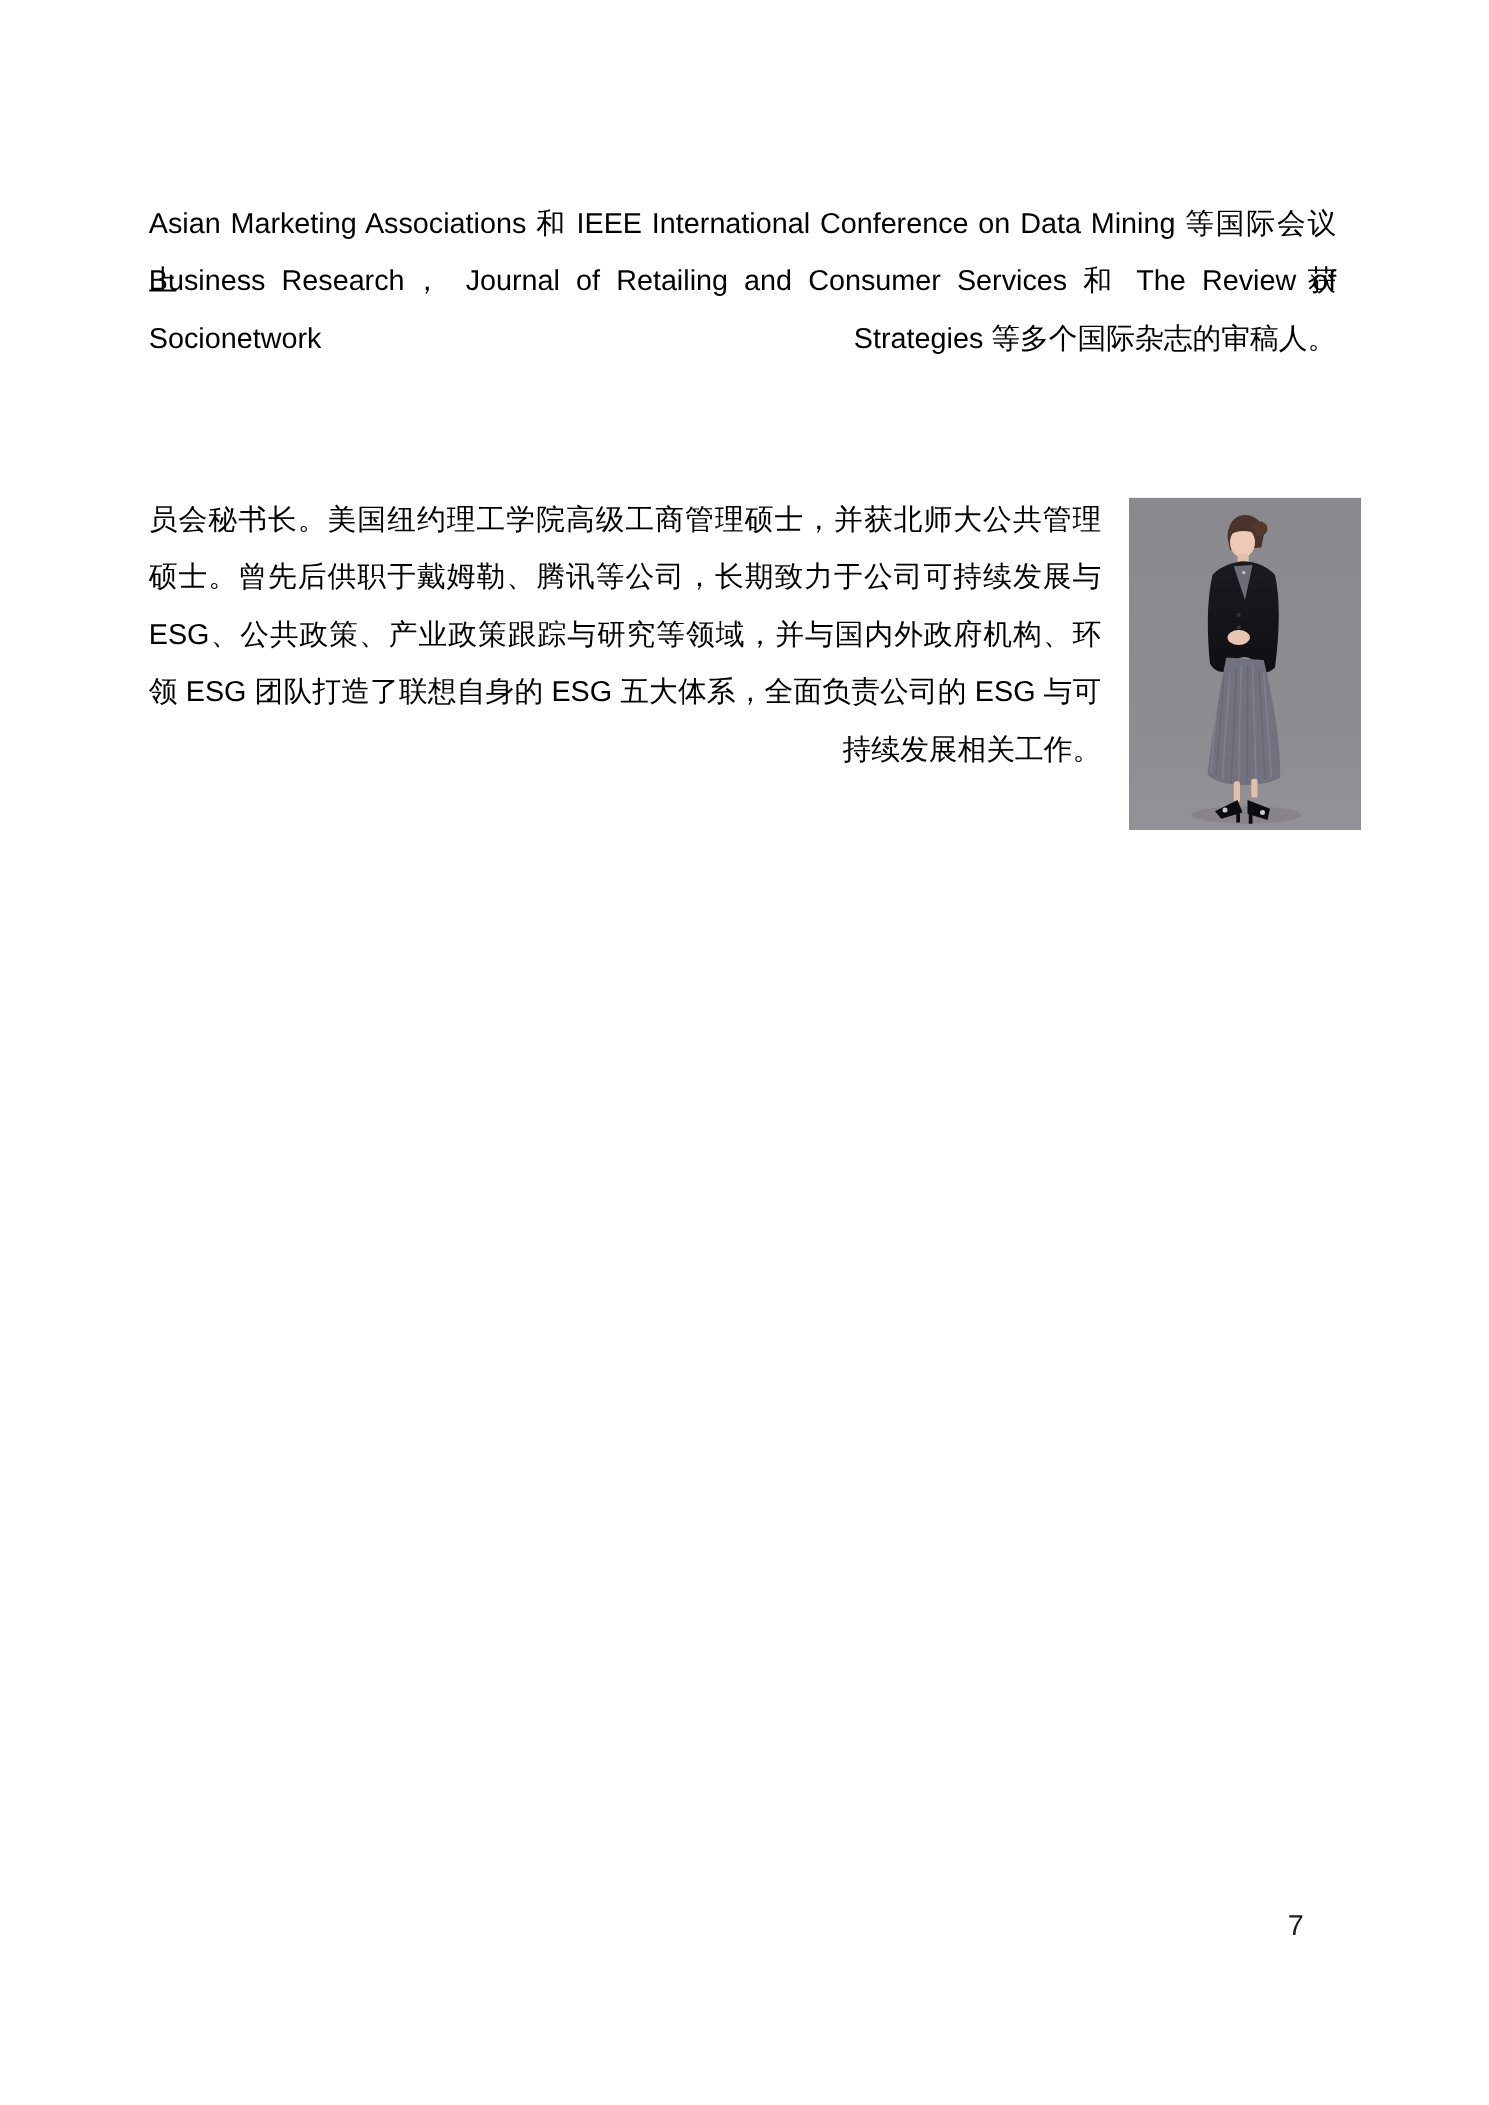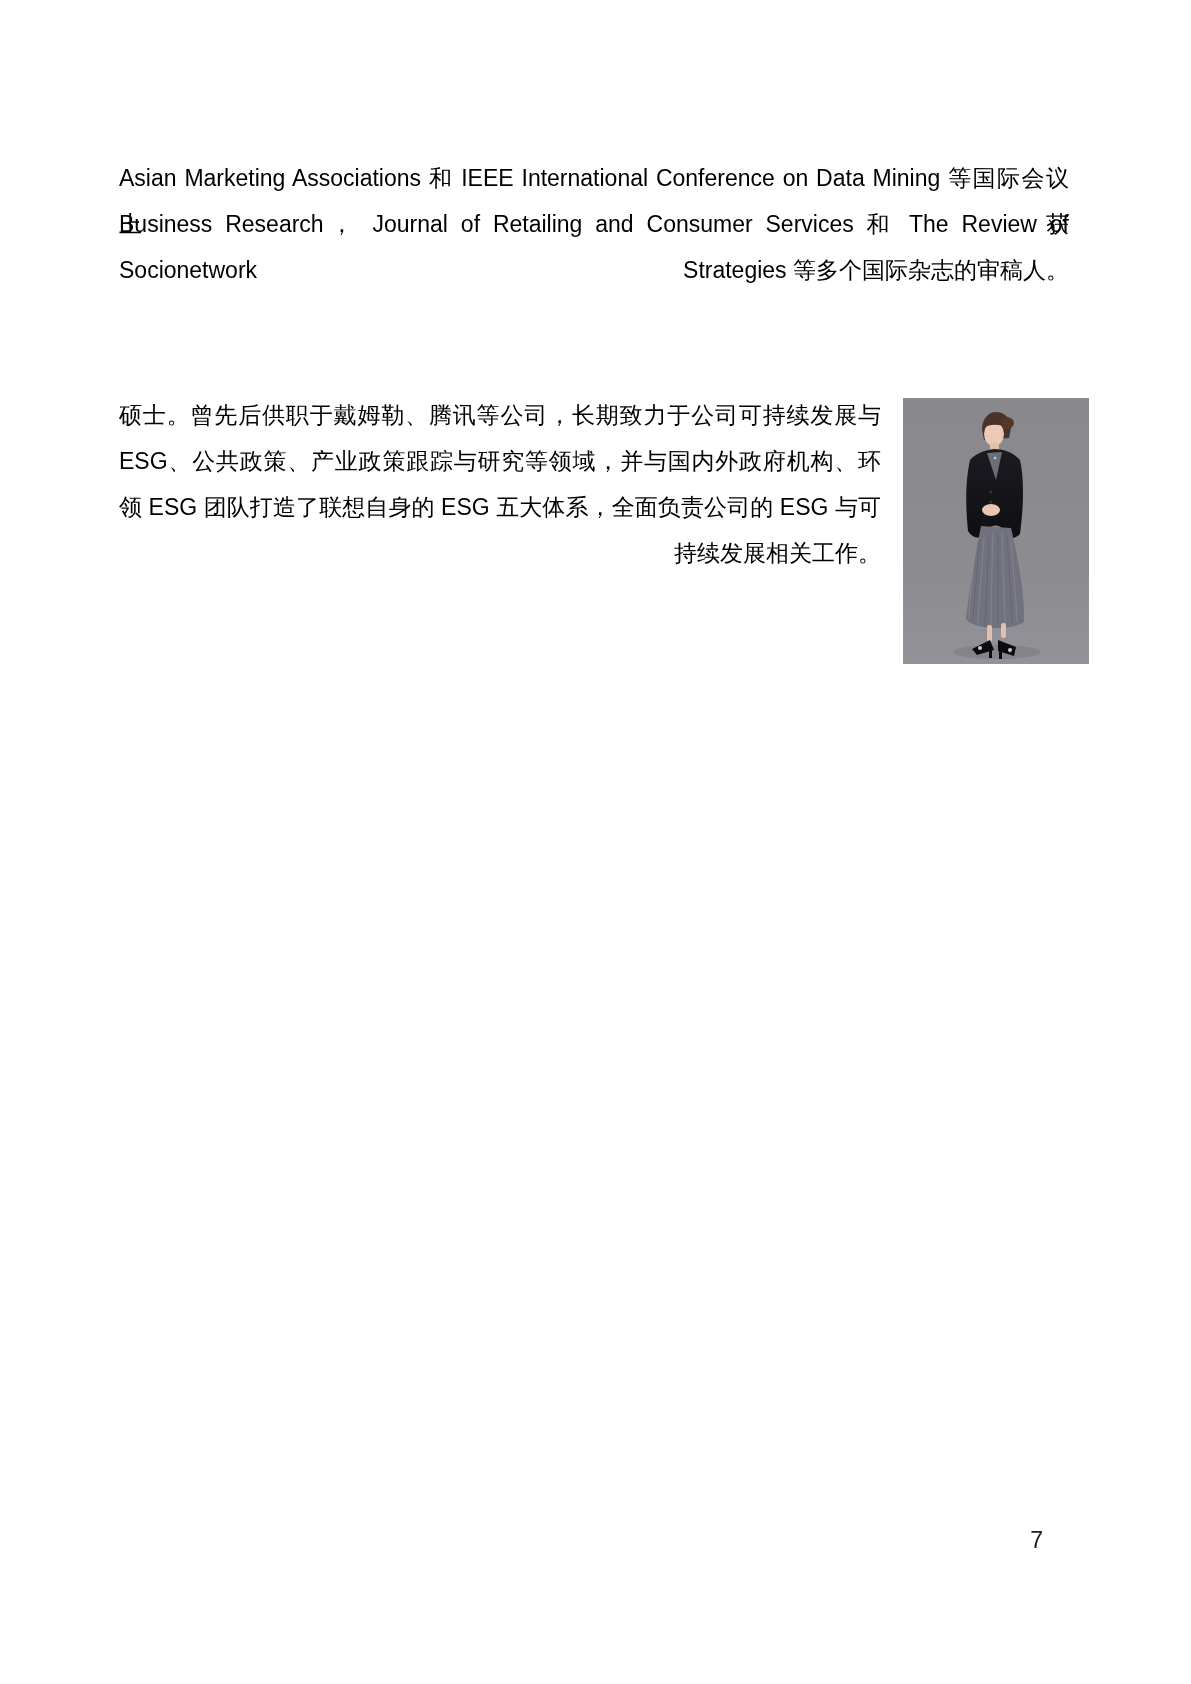--- a/index.html
+++ b/index.html
@@ -38,20 +38,21 @@
 
 <div class="page">
 
   <div class="para para1">
     <div class="line just">Asian Marketing Associations 和 IEEE International Conference on Data Mining 等国际会议上获</div>
     <div class="line just">Business Research， Journal of Retailing and Consumer Services 和 The Review of Socionetwork</div>
     <div class="line plain">Strategies 等多个国际杂志的审稿人。</div>
   </div>
 
   <div class="para para2">
+    <div class="line just">员会秘书长。美国纽约理工学院高级工商管理硕士，并获北师大公共管理</div>
     <div class="line just">硕士。曾先后供职于戴姆勒、腾讯等公司，长期致力于公司可持续发展与</div>
     <div class="line just">ESG、公共政策、产业政策跟踪与研究等领域，并与国内外政府机构、环</div>
     <div class="line just">领 ESG 团队打造了联想自身的 ESG 五大体系，全面负责公司的 ESG 与可</div>
     <div class="line plain">持续发展相关工作。</div>
   </div>
 
   <div class="photo">
     <svg width="186" height="266" viewBox="0 0 186 266" xmlns="http://www.w3.org/2000/svg">
       <defs>
         <linearGradient id="bg" x1="0" y1="0" x2="0" y2="1">

